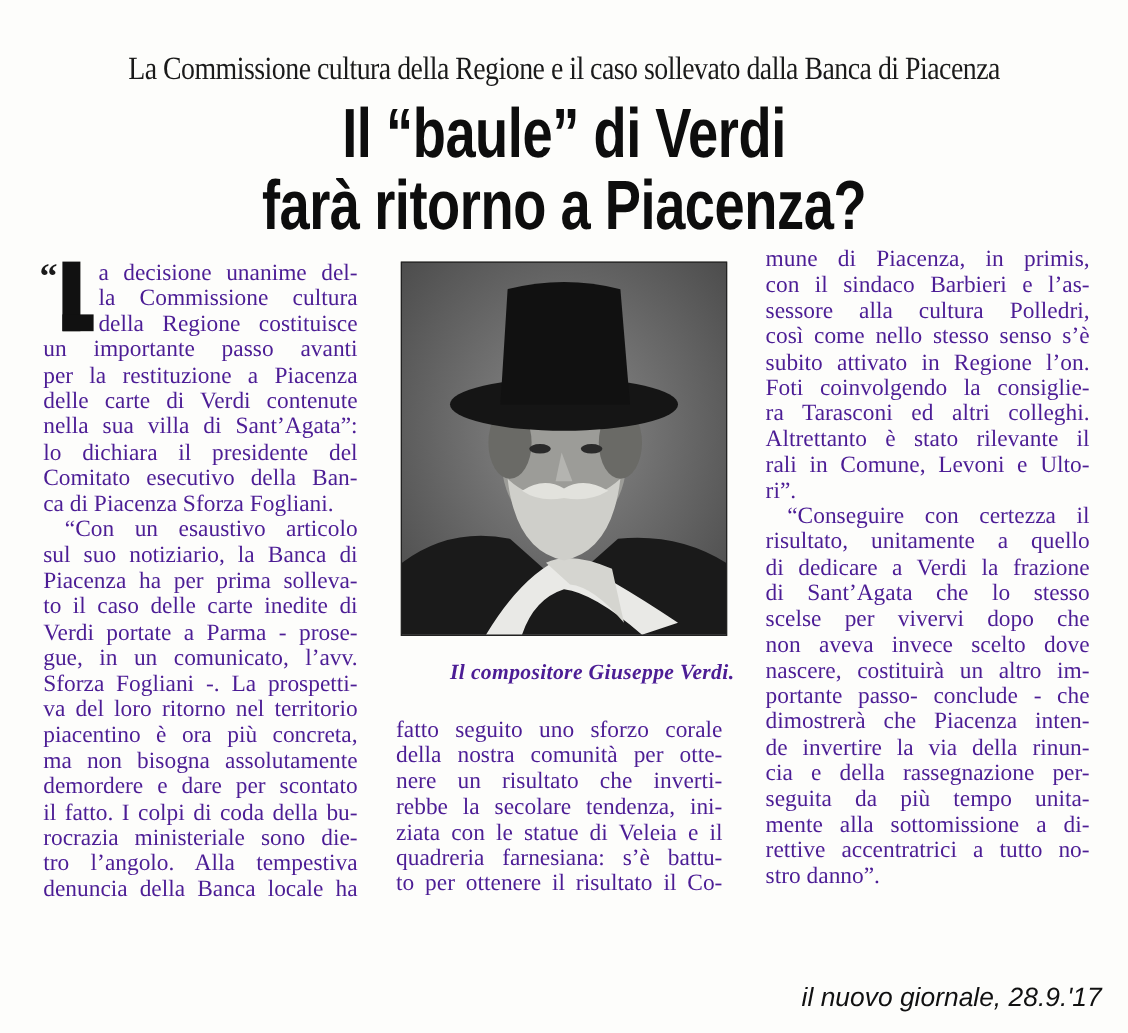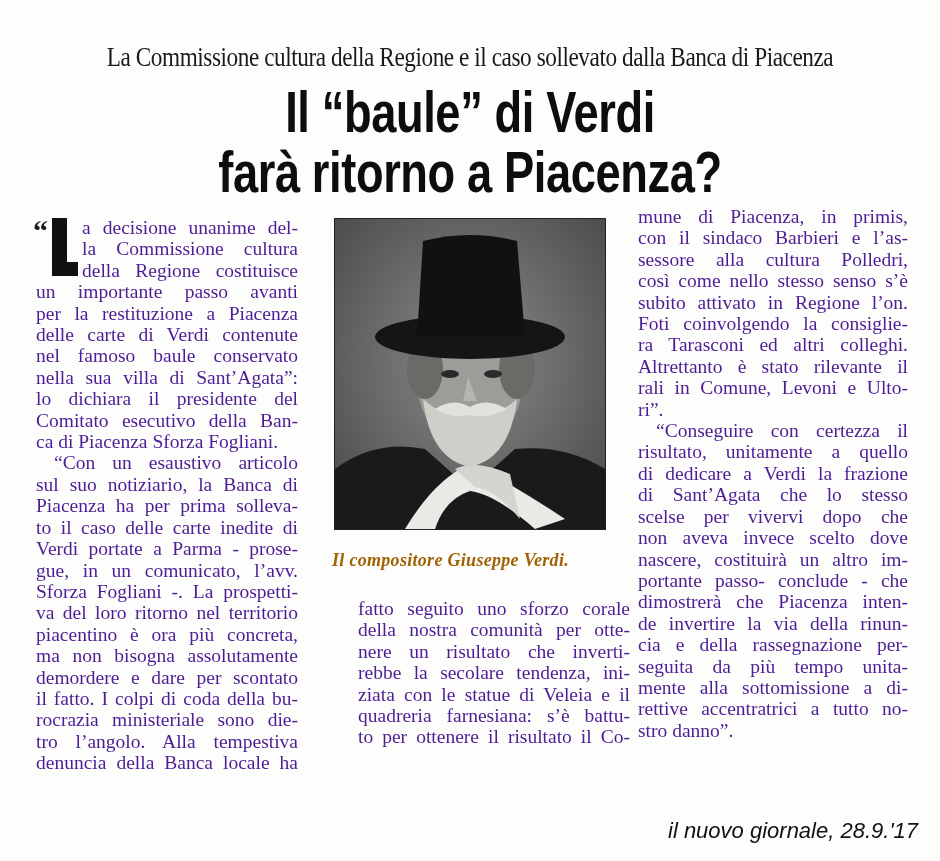--- a/index.html
+++ b/index.html
@@ -5,27 +5,27 @@
   html, body { margin:0; padding:0; }
   body { width:940px; height:861px; background:#fdfdfb; position:relative; overflow:hidden; font-family:"Liberation Serif", "DejaVu Serif", serif; color:#1a1a1a; }
   .kicker { position:absolute; top:42px; left:0; width:940px; text-align:center; font-family:"Liberation Serif", serif; font-size:27px; letter-spacing:-0.5px; transform:scaleX(0.86); transform-origin:center; white-space:nowrap; }
   .headline { position:absolute; left:0; width:940px; text-align:center; font-family:"Liberation Sans", "DejaVu Sans", sans-serif; font-weight:bold; font-size:58px; line-height:60px; transform:scaleX(0.78); transform-origin:center; white-space:nowrap; color:#0d0d0d; letter-spacing:-0.5px; }
   .hl1 { top:82px; }
   .hl2 { top:142px; }
   .col { position:absolute; font-size:19.5px; line-height:21.4px; text-align:justify; color:#4c1d95; }
   .col .line { display:block; white-space:nowrap; text-align:justify; text-align-last:justify; }
   .col .line.last { text-align-last:left; }
   .c1 { left:36px; top:217px; width:262px; }
-  .c2 { left:330px; top:598px; width:272px;margin-left:28px; }
+  .c2 { left:330px; top:598px; width:272px; }
   .c3 { left:638px; top:206px; width:270px;font-family:Liberation Serif, serif; }
   .dropquote { position:absolute; left:33px; top:214px; font-size:30px; font-weight:bold; font-family:"Liberation Serif", serif; }
   .dropL { position:absolute; left:52px; top:218px; width:15px; height:58px; background:#111; }
   .dropL2 { position:absolute; left:52px; top:262px; width:26px; height:14px; background:#111; }
   .photo { position:absolute; left:334px; top:218px; width:270px; height:310px; background:#555; border:1px solid #222; overflow:hidden; }
-  .caption { position:absolute; left:332px; top:550px; width:280px; font-style:italic; font-weight:bold; font-size:18px; font-family:"Liberation Serif", serif; color:#a16207; letter-spacing:0.3px; }
+  .caption { position:absolute; left:332px; top:550px; width:280px; font-style:italic; font-weight:bold; font-size:18px; font-family:"Liberation Serif", serif; color:#4c1d95; letter-spacing:0.3px;text-align:right; }
   .footer { position:absolute; left:668px; top:818px; font-family:"Liberation Sans", sans-serif; font-style:italic; font-size:22px; color:#111; }
   .indent { padding-left:18px; }
 </style>
 </head>
 <body>
 
 <div class="kicker">La Commissione cultura della Regione e il caso sollevato dalla Banca di Piacenza</div>
 <div class="headline hl1">Il “baule” di Verdi</div>
 <div class="headline hl2">farà ritorno a Piacenza?</div>
 
@@ -35,21 +35,20 @@
   <div class="dropL2"></div>
 </div>
 
 <div class="col c1">
   <span class="line" style="padding-left:46px">a decisione unanime del-</span>
   <span class="line" style="padding-left:46px">la Commissione cultura</span>
   <span class="line" style="padding-left:46px">della Regione costituisce</span>
   <span class="line">un importante passo avanti</span>
   <span class="line">per la restituzione a Piacenza</span>
   <span class="line">delle carte di Verdi contenute</span>
-  <span class="line">nel famoso baule conservato</span>
   <span class="line">nella sua villa di Sant’Agata”:</span>
   <span class="line">lo dichiara il presidente del</span>
   <span class="line">Comitato esecutivo della Ban-</span>
   <span class="line last">ca di Piacenza Sforza Fogliani.</span>
   <span class="line indent">“Con un esaustivo articolo</span>
   <span class="line">sul suo notiziario, la Banca di</span>
   <span class="line">Piacenza ha per prima solleva-</span>
   <span class="line">to il caso delle carte inedite di</span>
   <span class="line">Verdi portate a Parma - prose-</span>
   <span class="line">gue, in un comunicato, l’avv.</span>

